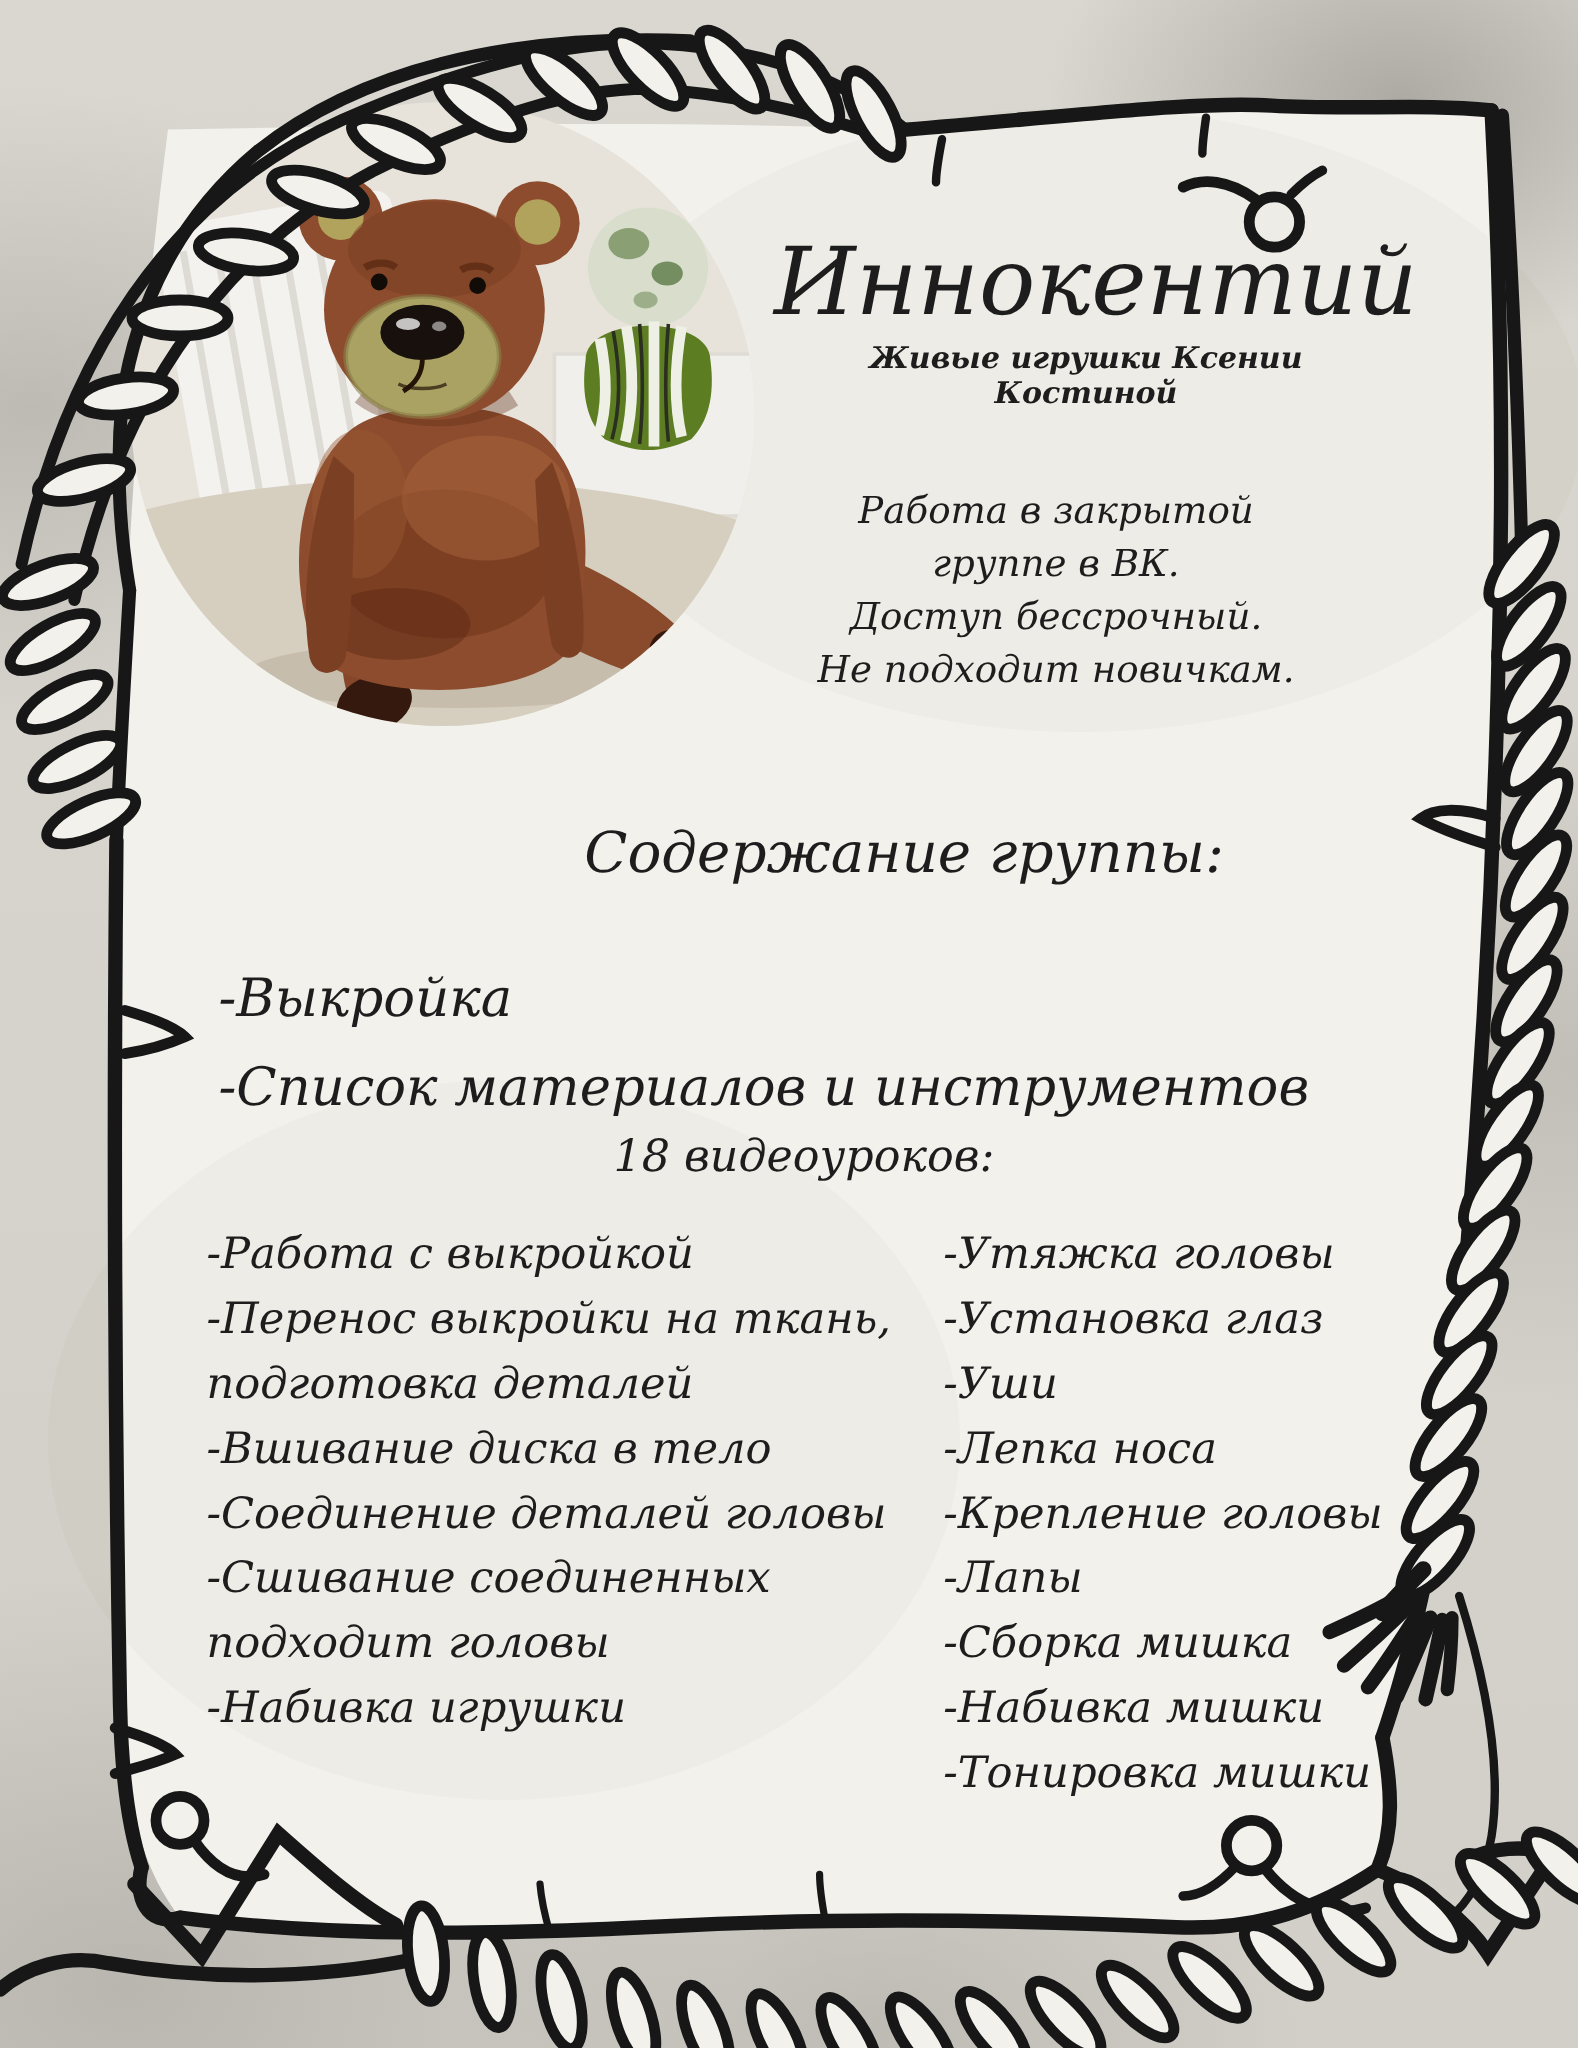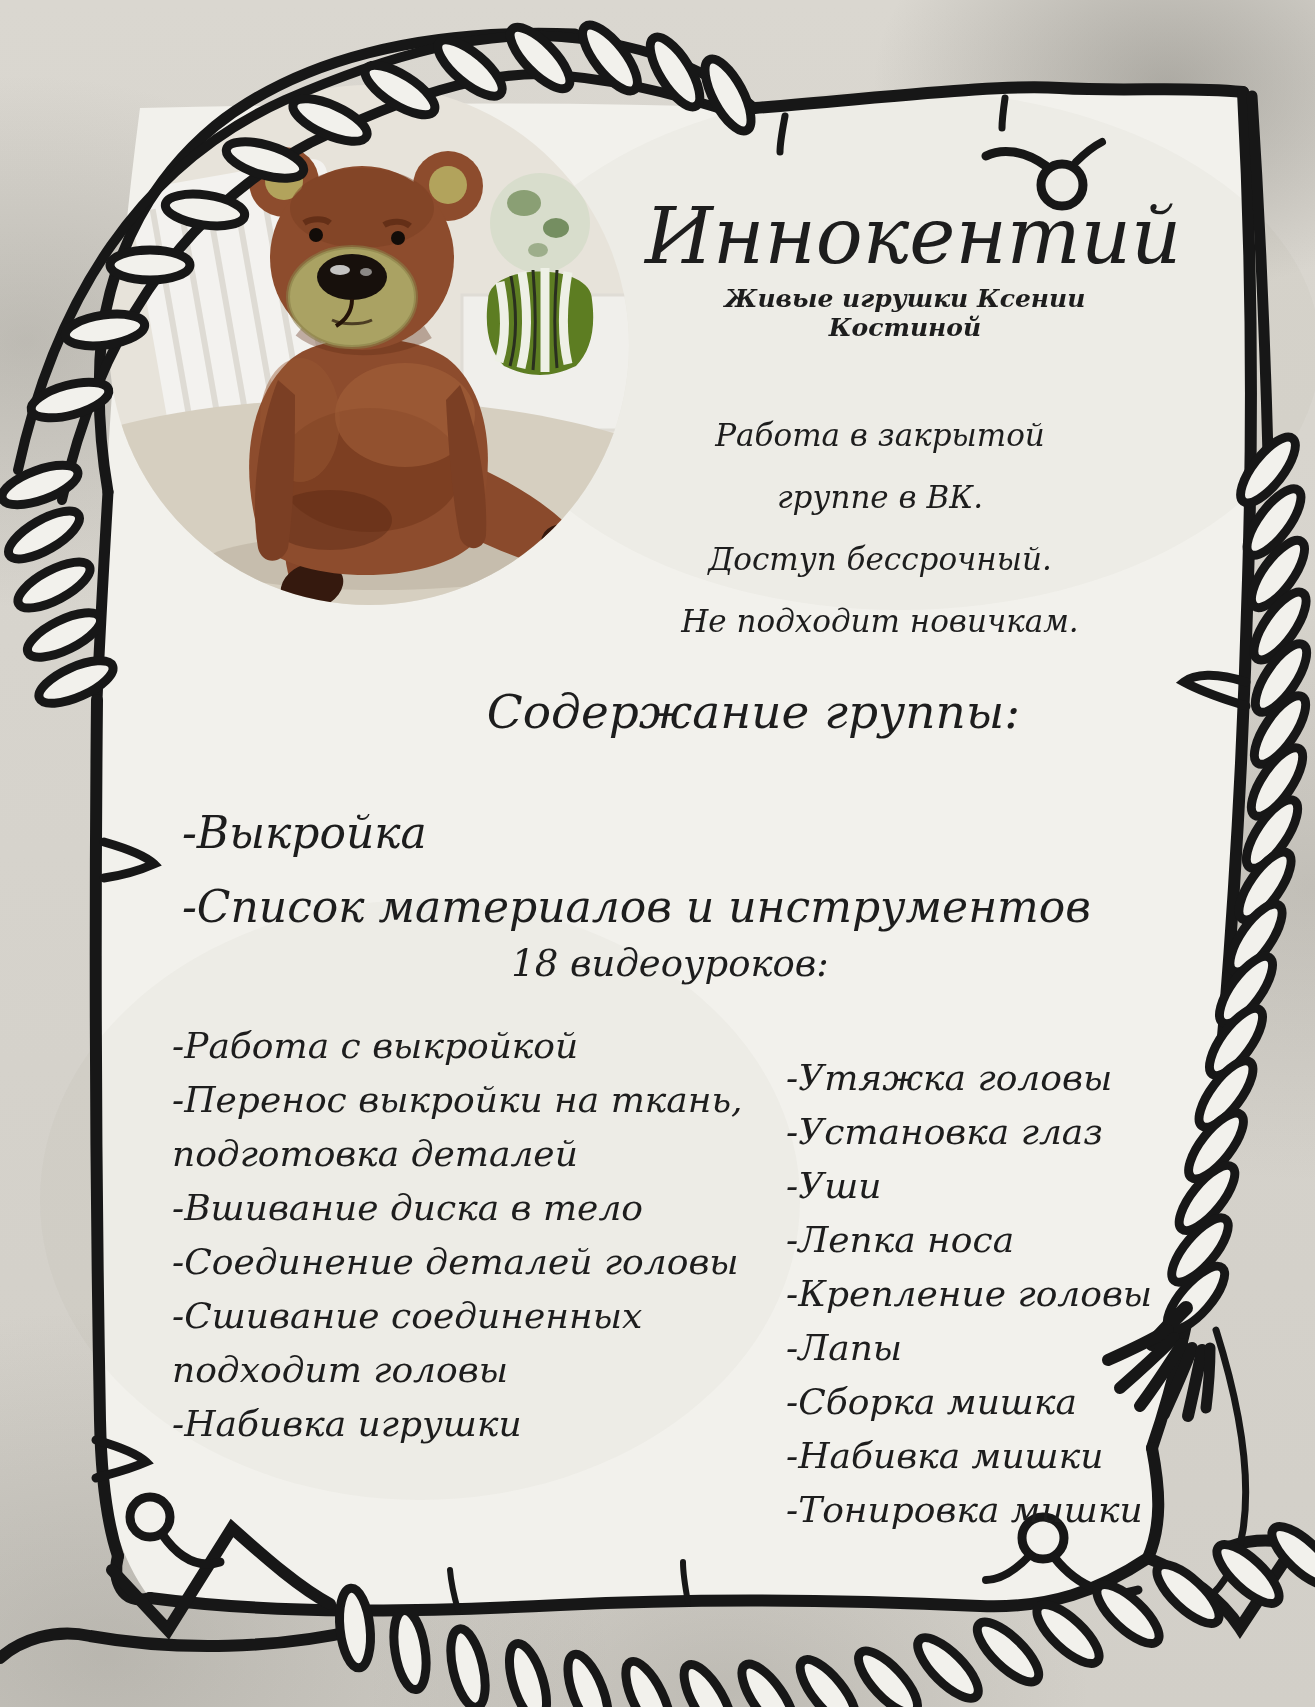--- a/index.html
+++ b/index.html
@@ -12,27 +12,27 @@
       radial-gradient(600px 420px at 99% 52%, rgba(122,119,111,.22), rgba(0,0,0,0) 70%),
       radial-gradient(700px 480px at 8% 97%, rgba(112,110,102,.26), rgba(0,0,0,0) 72%),
       radial-gradient(500px 300px at 55% 99%, rgba(118,115,107,.22), rgba(0,0,0,0) 72%),
       linear-gradient(#dad7d0,#d2cfc8);
     padding-left: 11px;
   }
   .art{position:absolute;left:0;top:0;width:1315px;height:1707px;}
   .t{position:absolute;color:#1d1d1d;font-style:italic;}
   .title{left:645px;top:196px;width:520px;text-align:center;font-size:78px;line-height:1.04;}
   .subtitle{left:645px;top:284px;width:520px;text-align:center;font-size:25px;font-weight:bold;}
-  .conds{left:655px;top:404px;width:450px;text-align:center;font-size:31px;line-height:62px;font-style:italic;}
+  .conds{left:655px;top:404px;width:450px;text-align:center;font-size:31px;line-height:44px;font-style:italic;}
   .section-title{left:160px;top:684px;width:860px;text-align:right;font-size:47px;}
   .includes{left:182px;top:796px;width:950px;font-size:44px;line-height:74px;white-space:nowrap;}
   .lessons-heading{left:220px;top:942px;width:900px;text-align:center;font-size:37px;}
   .col{position:absolute;top:1019px;font-size:36px;line-height:54px;}
   .col-left{left:172px;width:660px;font-style:italic;}
-  .col-right{left:786px;width:440px;margin-top:32px;}
+  .col-right{left:786px;width:440px;}
   .lesson{white-space:pre-line;}
 </style>
 </head>
 <body>
 
 <div class="page">
 
   <svg class="art" viewBox="0 0 1315 1707" aria-hidden="true">
     <defs>
       <ellipse id="coil" cx="0" cy="0" rx="40" ry="15" fill="#f2f1ec" stroke="#171717" stroke-width="9"></ellipse>

